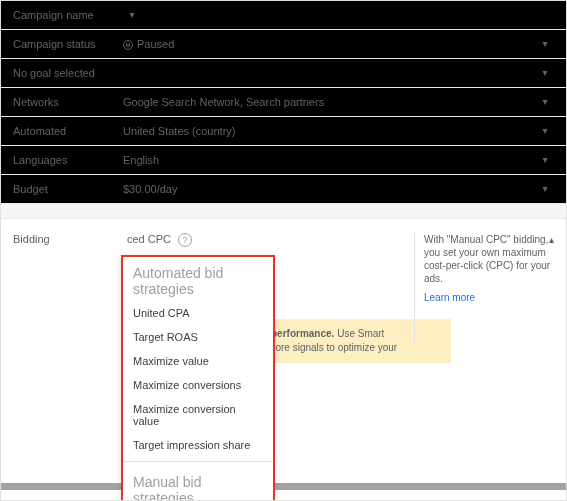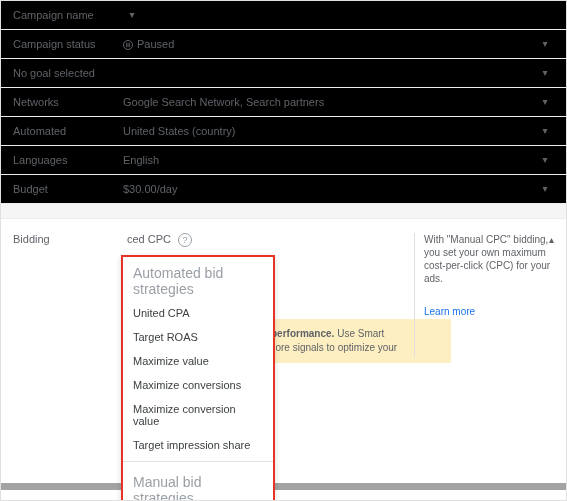--- a/index.html
+++ b/index.html
@@ -10,21 +10,21 @@
   .chev{width:18px;text-align:center;color:#5f6368;font-size:10px}
   .pause-icon svg{width:10px;height:10px;vertical-align:middle}
   .spacer{height:14px;background:#f5f5f5;border-bottom:1px solid #ececec}
   .bidding-section{position:relative;display:flex;padding:14px 12px 30px 12px;background:#fff;border-bottom:7px solid #a3a3a3}
   .bidding-label{width:110px;color:#5f6368;font-size:11px}
   .bg-select{position:absolute;left:126px;top:14px;color:#5f6368;font-size:11px}
   .help-icon{display:inline-flex;align-items:center;justify-content:center;width:12px;height:12px;border:1px solid #9aa0a6;border-radius:50%;font-size:9px;color:#9aa0a6;margin-left:4px}
   .warn-box{position:absolute;left:240px;top:100px;width:190px;background:#feefc3;color:#5f6368;font-size:10px;line-height:14px;padding:8px 10px}
   .info-box{position:absolute;right:12px;top:14px;width:130px;font-size:10px;color:#5f6368;line-height:13px}
   .info-box .caret{position:absolute;right:0;top:0;font-size:10px;color:#5f6368}
-  .info-box .learn{color:#1a73e8;margin-top:20px;display:block}
+  .info-box .learn{color:#1a73e8;margin-top:6px;display:block}
   .info-box .divider{border-left:1px solid #e0e0e0;position:absolute;left:-10px;top:0;bottom:-40px}
   .dropdown{position:absolute;left:120px;top:36px;width:150px;background:#fff;border:2px solid #e63323;box-shadow:0 2px 6px rgba(0,0,0,.15);z-index:5}
   .dropdown .section-head{font-size:14px;color:#9aa0a6;padding:8px 10px 4px 10px}
   .dropdown .item{font-size:11px;color:#3c4043;padding:6px 10px;cursor:pointer}
   .dropdown .sep{border-top:1px solid #e0e0e0;margin:4px 0}
   .dropdown .item.selected{background:#84cc16;border-left:3px solid #1a73e8;padding-left:7px}
   .bidding-section{min-height:220px}
   .actions{display:flex;justify-content:flex-end;gap:18px;padding:16px 20px;background:#fff;border-bottom:1px solid #ececec}
   .actions span{color:#1a73e8;font-size:11px;letter-spacing:.3px;cursor:pointer}
 </style>

